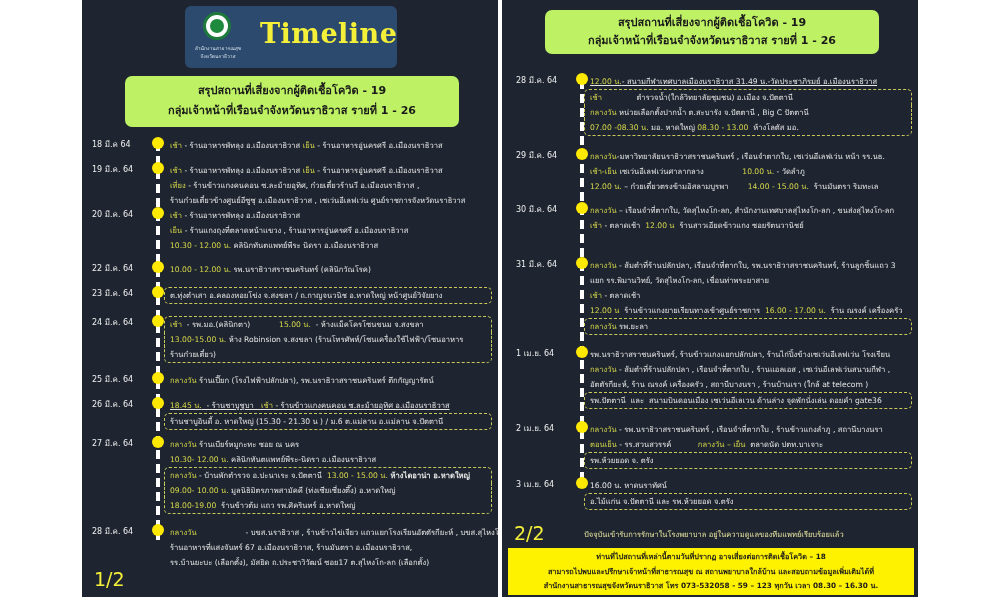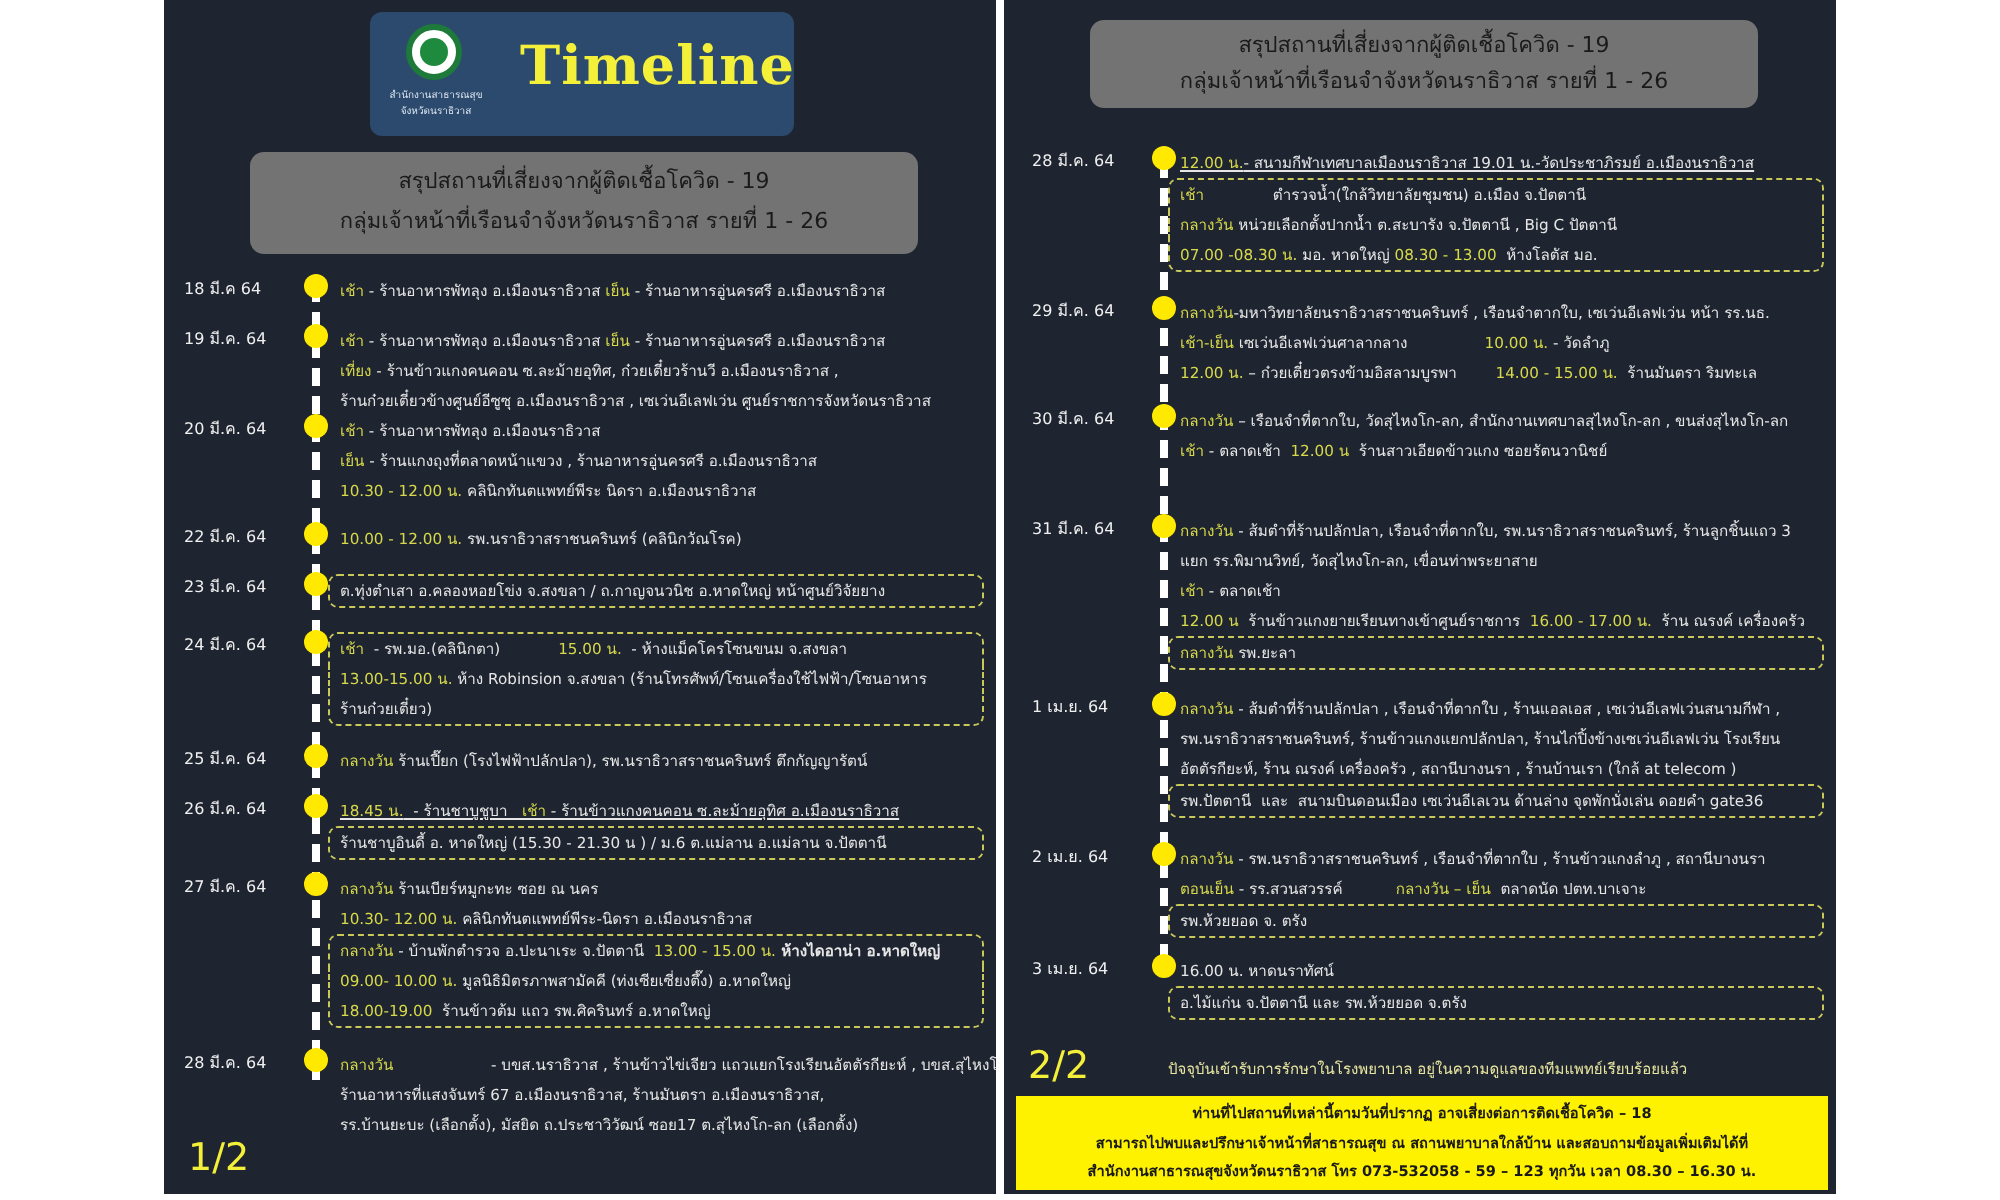--- a/index.html
+++ b/index.html
@@ -40,25 +40,25 @@
     font-size: 5px; line-height: 8px; color: #dfe7f0; text-align: center;
   }
   .logo-title {
     position: absolute; left: 75px; top: 12px;
     font-family: "DejaVu Serif", serif; font-weight: bold;
     font-size: 27px; color: #f4f03a; letter-spacing: 0.5px;
   }
 
   .banner {
     position: absolute;
-    background: #737373;
+    background: #bef264;
     color: #1a1a1a;
     border-radius: 7px;
     text-align: center;
-    font-weight: normal;
+    font-weight: bold;
   }
   #panel-1 .banner { left: 43px; top: 76px; width: 334px; height: 51px; font-size: 11px; line-height: 20px; padding-top: 5px; }
   #panel-2 .banner { left: 43px; top: 10px; width: 334px; height: 44px; font-size: 11px; line-height: 18px; padding-top: 4px; }
 
   .timeline-line {
     position: absolute;
     width: 4px;
     background: repeating-linear-gradient(to bottom, #ffffff 0 9px, transparent 9px 14px);
   }
   #panel-1 .timeline-line { left: 74px; top: 142px; height: 398px; }
@@ -217,21 +217,21 @@
     <div>สรุปสถานที่เสี่ยงจากผู้ติดเชื้อโควิด - 19</div>
     <div>กลุ่มเจ้าหน้าที่เรือนจำจังหวัดนราธิวาส รายที่ 1 - 26</div>
   </div>
 
   <div class="timeline-line"></div>
   <div class="entries">
       <div class="entry" style="top: 74px;">
         <div class="entry-date">28 มี.ค. 64</div>
         <div class="dot"></div>
         <div class="lines">
-          <div class="line ul"><span class="hl" style="white-space: pre;">12.00 น.</span><span style="white-space: pre;">- สนามกีฬาเทศบาลเมืองนราธิวาส 19.01 น.-วัดประชาภิรมย์ อ.เมืองนราธิวาส</span></div>
+          <div class="line ul"><span class="hl" style="white-space: pre;">12.00 น.</span><span style="white-space: pre;">- สนามกีฬาเทศบาลเมืองนราธิวาส 31.49 น.-วัดประชาภิรมย์ อ.เมืองนราธิวาส</span></div>
           <div class="line boxed" style="border-bottom: none; border-bottom-left-radius: 0px; border-bottom-right-radius: 0px;"><span class="hl" style="white-space: pre;">เช้า</span><span style="white-space: pre; padding-left: 32px;"> ตำรวจน้ำ(ใกล้วิทยาลัยชุมชน) อ.เมือง จ.ปัตตานี</span></div>
           <div class="line boxed" style="border-top: none; border-bottom: none; border-radius: 0px;"><span class="hl" style="white-space: pre;">กลางวัน</span><span style="white-space: pre;"> หน่วยเลือกตั้งปากน้ำ ต.สะบารัง จ.ปัตตานี , Big C ปัตตานี</span></div>
           <div class="line boxed" style="border-top: none; border-top-left-radius: 0px; border-top-right-radius: 0px;"><span class="hl" style="white-space: pre;">07.00 -08.30 น.</span><span style="white-space: pre;"> มอ. หาดใหญ่ </span><span class="hl" style="white-space: pre;">08.30 - 13.00</span><span style="white-space: pre;">  ห้างโลตัส มอ.</span></div>
         </div>
       </div>
       <div class="entry" style="top: 149px;">
         <div class="entry-date">29 มี.ค. 64</div>
         <div class="dot"></div>
         <div class="lines">
           <div class="line"><span class="hl" style="white-space: pre;">กลางวัน</span><span style="white-space: pre;">-มหาวิทยาลัยนราธิวาสราชนครินทร์ , เรือนจำตากใบ, เซเว่นอีเลฟเว่น หน้า รร.นธ.</span></div>
@@ -255,22 +255,22 @@
           <div class="line"><span style="white-space: pre;">แยก รร.พิมานวิทย์, วัดสุไหงโก-ลก, เขื่อนท่าพระยาสาย</span></div>
           <div class="line"><span class="hl" style="white-space: pre;">เช้า</span><span style="white-space: pre;"> - ตลาดเช้า</span></div>
           <div class="line"><span class="hl" style="white-space: pre;">12.00 น</span><span style="white-space: pre;">  ร้านข้าวแกงยายเรียนทางเข้าศูนย์ราชการ  </span><span class="hl" style="white-space: pre;">16.00 - 17.00 น.</span><span style="white-space: pre;">  ร้าน ณรงค์ เครื่องครัว</span></div>
           <div class="line boxed"><span class="hl" style="white-space: pre;">กลางวัน</span><span style="white-space: pre;"> รพ.ยะลา</span></div>
         </div>
       </div>
       <div class="entry" style="top: 347px;">
         <div class="entry-date">1 เม.ย. 64</div>
         <div class="dot"></div>
         <div class="lines">
+          <div class="line"><span style="white-space: pre;">รพ.นราธิวาสราชนครินทร์, ร้านข้าวแกงแยกปลักปลา, ร้านไก่ปิ้งข้างเซเว่นอีเลฟเว่น โรงเรียน</span></div>
           <div class="line"><span class="hl" style="white-space: pre;">กลางวัน</span><span style="white-space: pre;"> - ส้มตำที่ร้านปลักปลา , เรือนจำที่ตากใบ , ร้านแอลเอส , เซเว่นอีเลฟเว่นสนามกีฬา ,</span></div>
-          <div class="line"><span style="white-space: pre;">รพ.นราธิวาสราชนครินทร์, ร้านข้าวแกงแยกปลักปลา, ร้านไก่ปิ้งข้างเซเว่นอีเลฟเว่น โรงเรียน</span></div>
           <div class="line"><span style="white-space: pre;">อัตตัรกียะห์, ร้าน ณรงค์ เครื่องครัว , สถานีบางนรา , ร้านบ้านเรา (ใกล้ at telecom )</span></div>
           <div class="line boxed"><span style="white-space: pre;">รพ.ปัตตานี  และ  สนามบินดอนเมือง เซเว่นอีเลเวน ด้านล่าง จุดพักนั่งเล่น ดอยคำ gate36</span></div>
         </div>
       </div>
       <div class="entry" style="top: 422px;">
         <div class="entry-date">2 เม.ย. 64</div>
         <div class="dot"></div>
         <div class="lines">
           <div class="line"><span class="hl" style="white-space: pre;">กลางวัน</span><span style="white-space: pre;"> - รพ.นราธิวาสราชนครินทร์ , เรือนจำที่ตากใบ , ร้านข้าวแกงลำภู , สถานีบางนรา</span></div>
           <div class="line"><span class="hl" style="white-space: pre;">ตอนเย็น</span><span style="white-space: pre;"> - รร.สวนสวรรค์           </span><span class="hl" style="white-space: pre;">กลางวัน – เย็น</span><span style="white-space: pre;">  ตลาดนัด ปตท.บาเจาะ</span></div>

